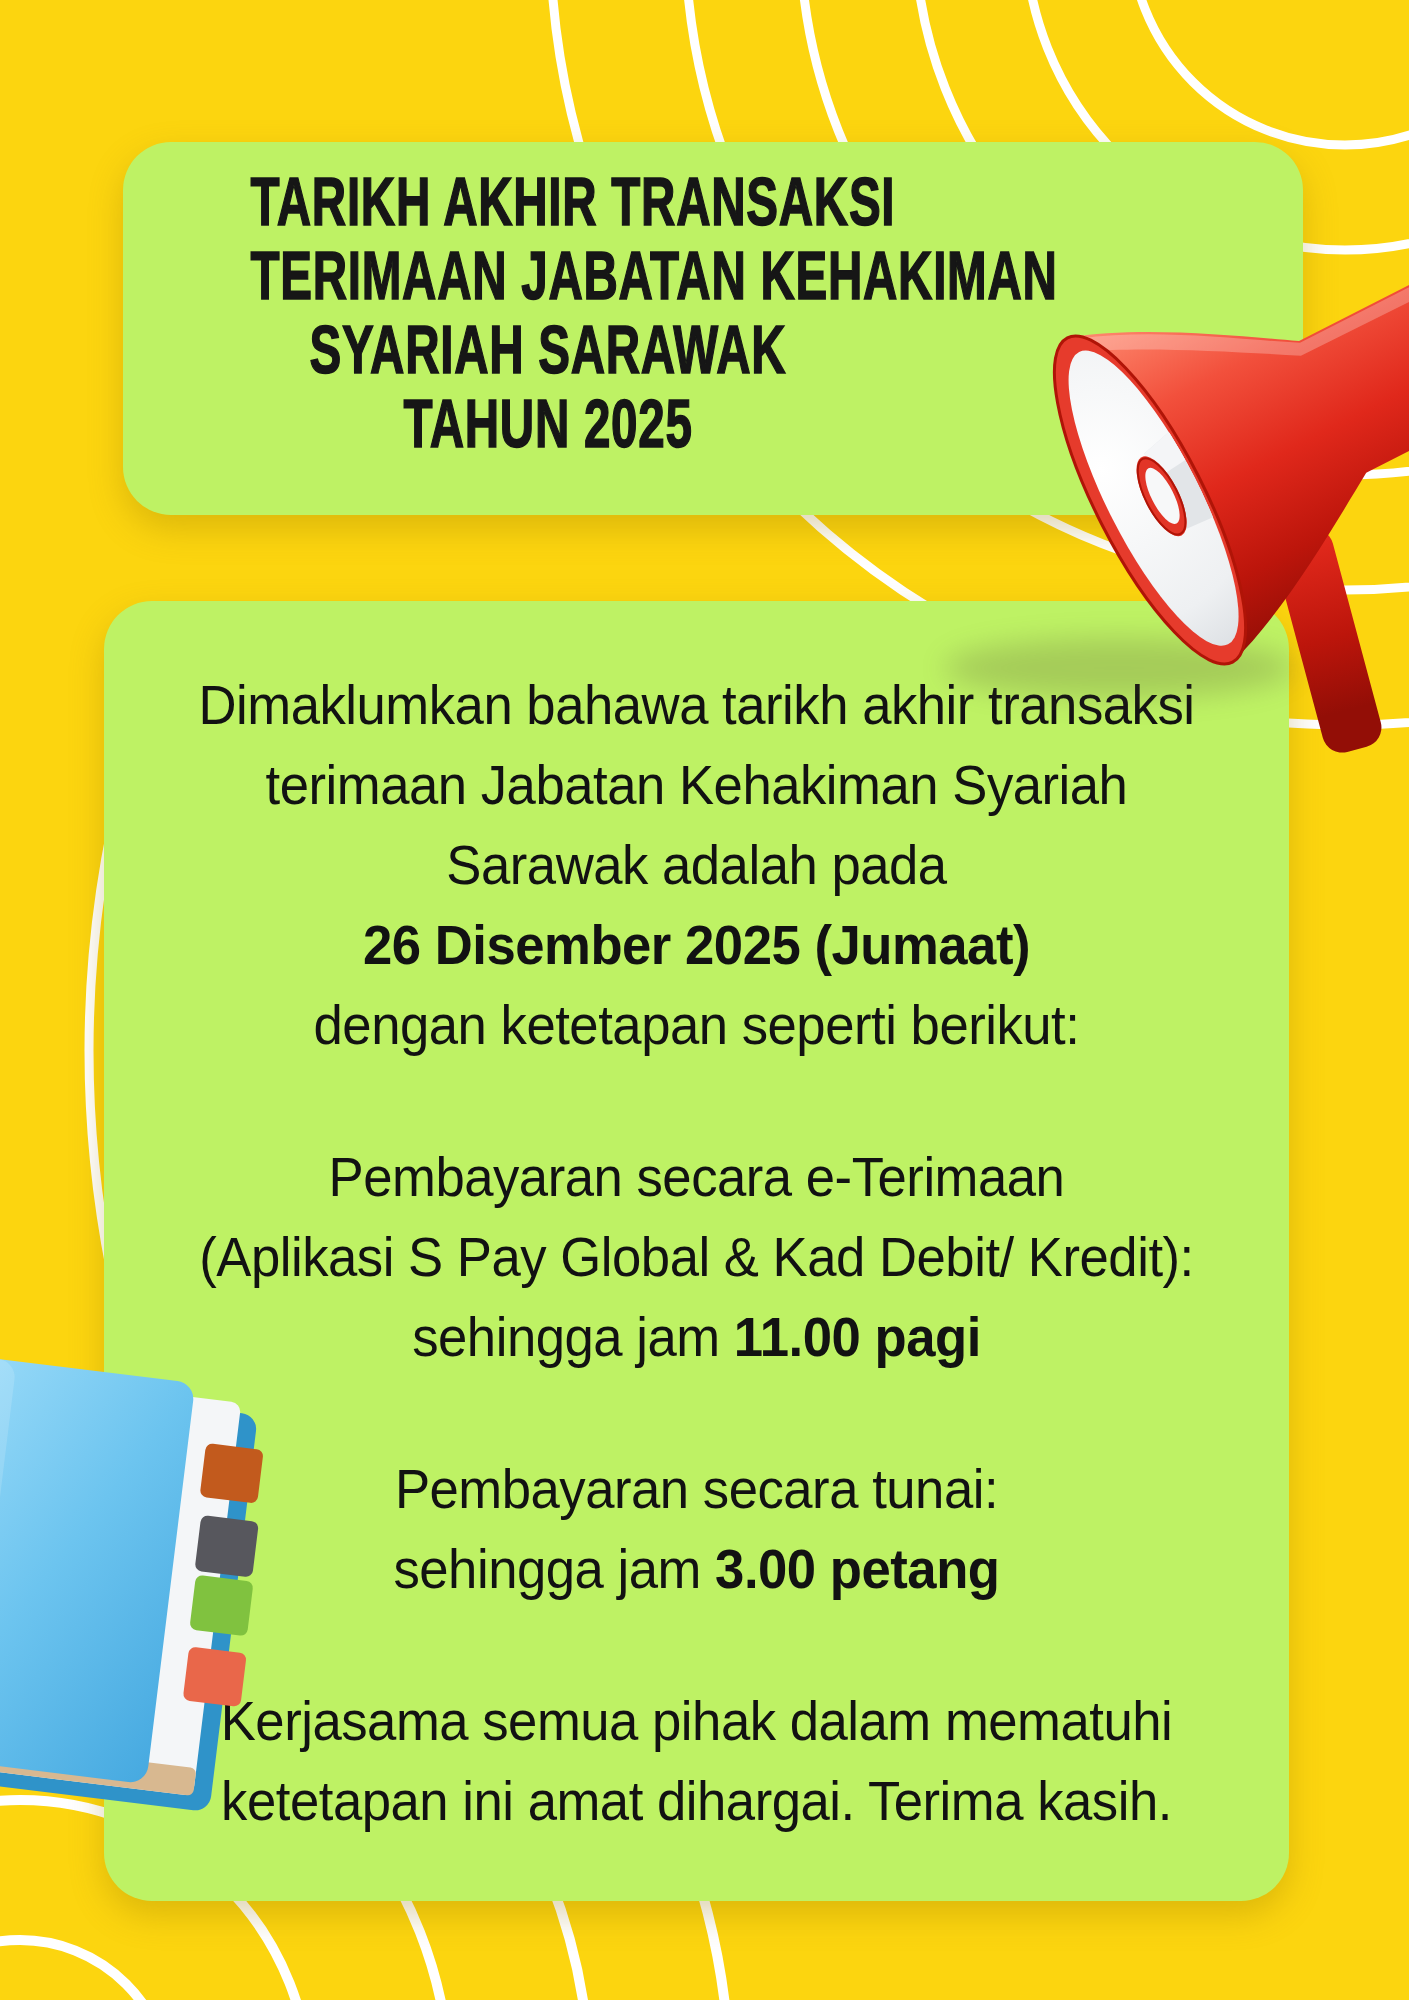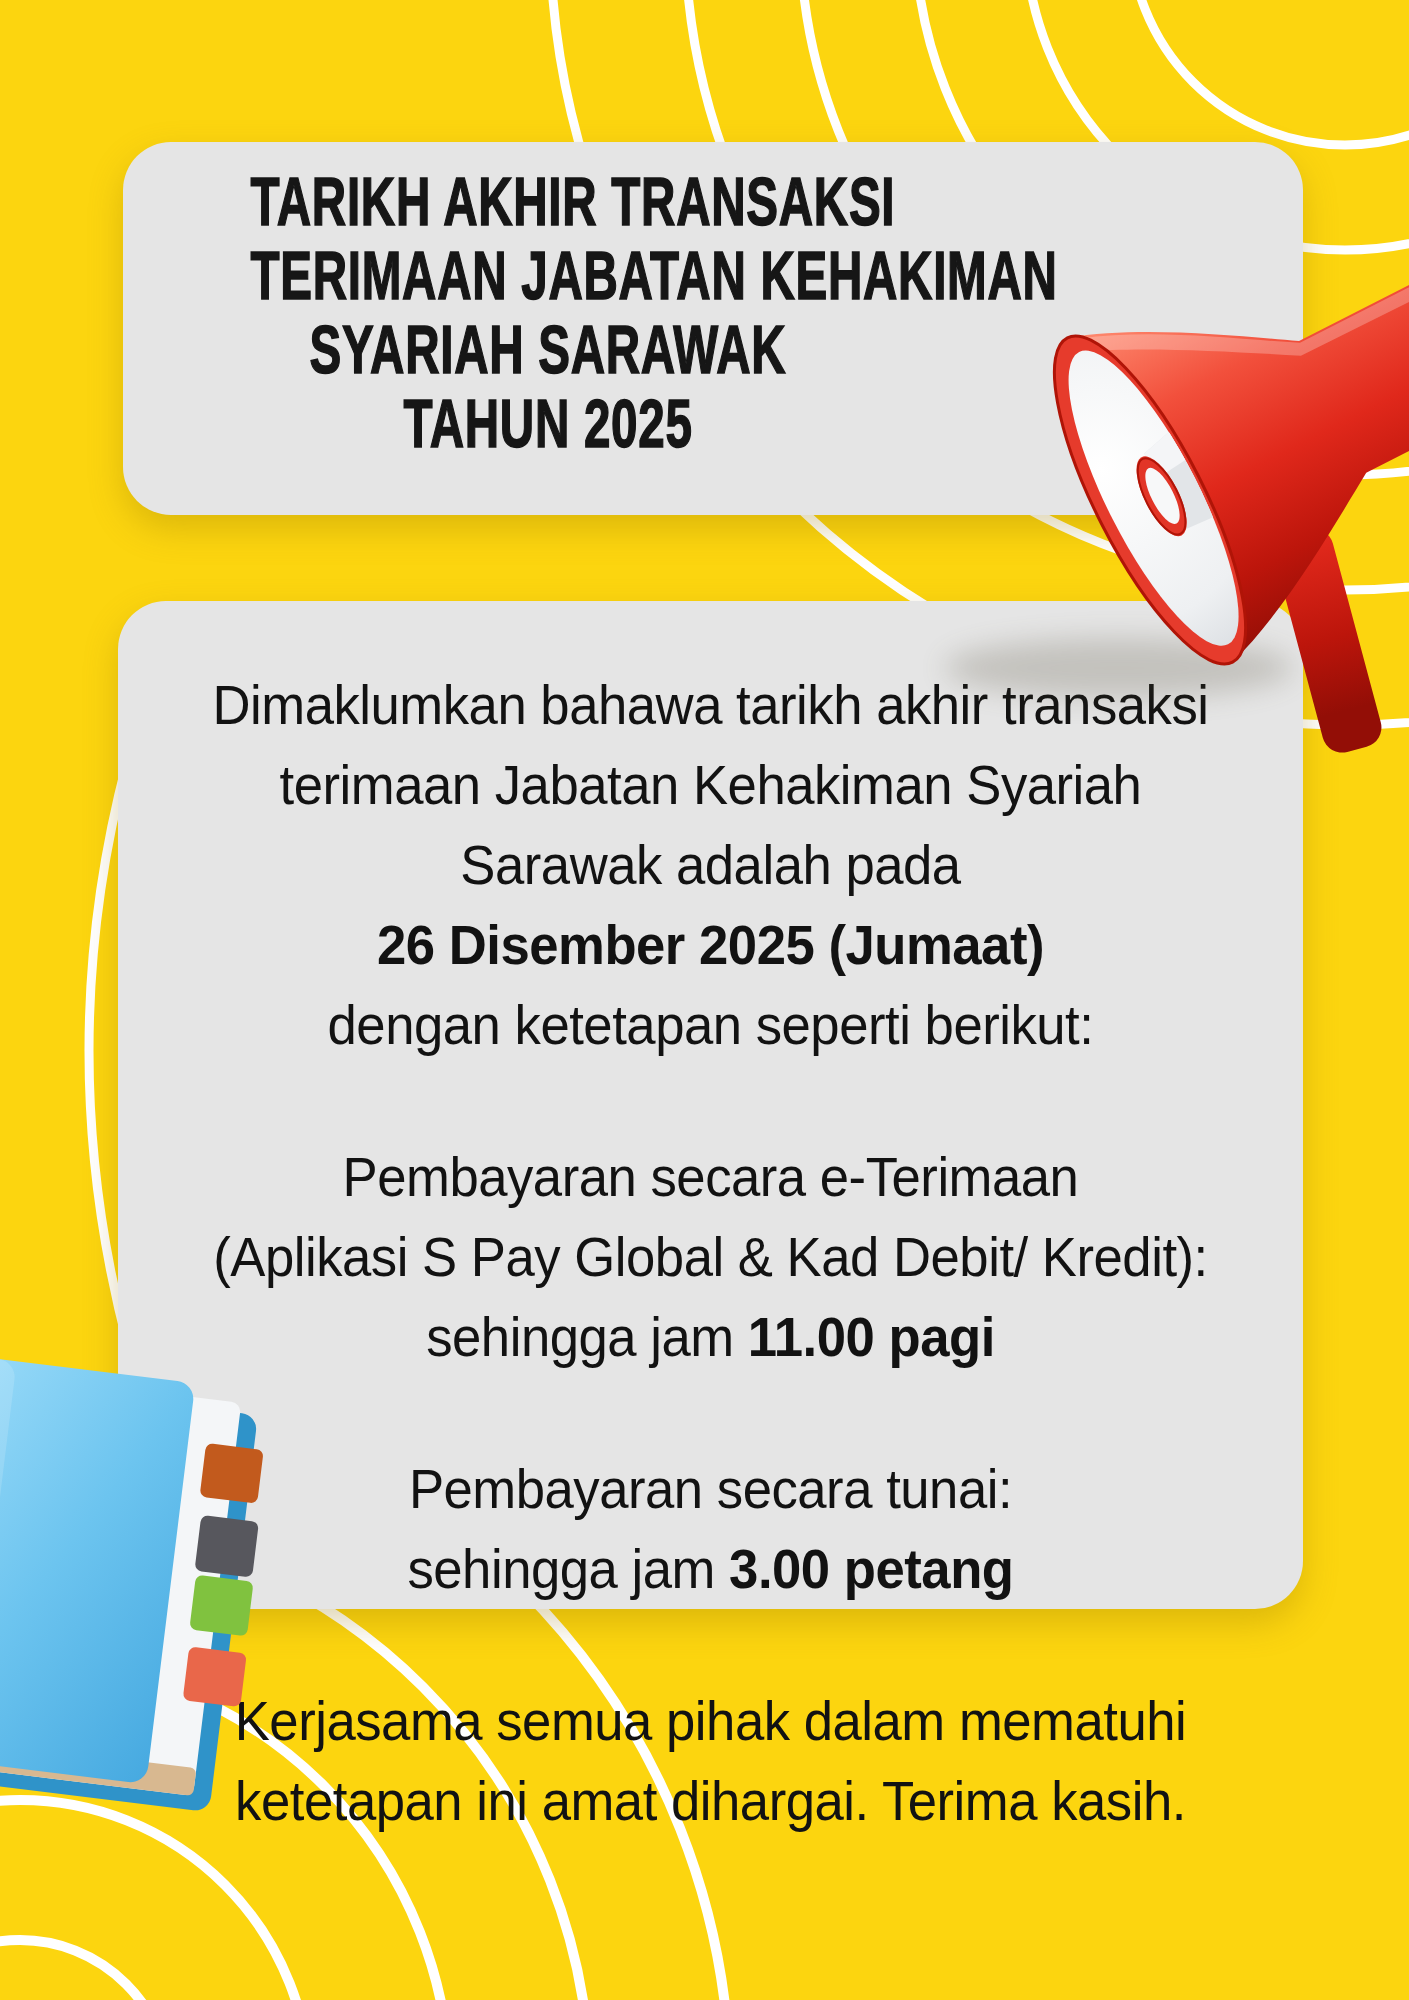--- a/index.html
+++ b/index.html
@@ -6,27 +6,27 @@
   .page{
     position:relative;
     width:1409px;height:2000px;
     overflow:hidden;
     background:#FCD50F;
     font-family:"Liberation Sans", sans-serif;
   }
   .deco{position:absolute;left:0;top:0;z-index:0;}
   .card{
     position:absolute;
-    background:#e5e5e5;
+    background:#bef264;
     border-radius:48px;
     z-index:1;
     box-shadow:0 14px 34px rgba(150,115,0,0.30);
   }
   .title-card{left:123px;top:142px;width:1180px;height:373px;}
-  .body-card{left:118px;top:601px;width:1185px;height:1008px;}
+  .body-card{left:104px;top:601px;width:1185px;height:1300px;}
 
   .title-lines{
     position:absolute;left:0;top:22px;width:850px;
     transform:scaleX(0.70);transform-origin:50% 0;
     text-align:center;
   }
   .title-line{
     font-size:68px;line-height:74px;font-weight:700;
     color:#161616;letter-spacing:1px;white-space:nowrap;
     -webkit-text-stroke:1.5px #161616;

